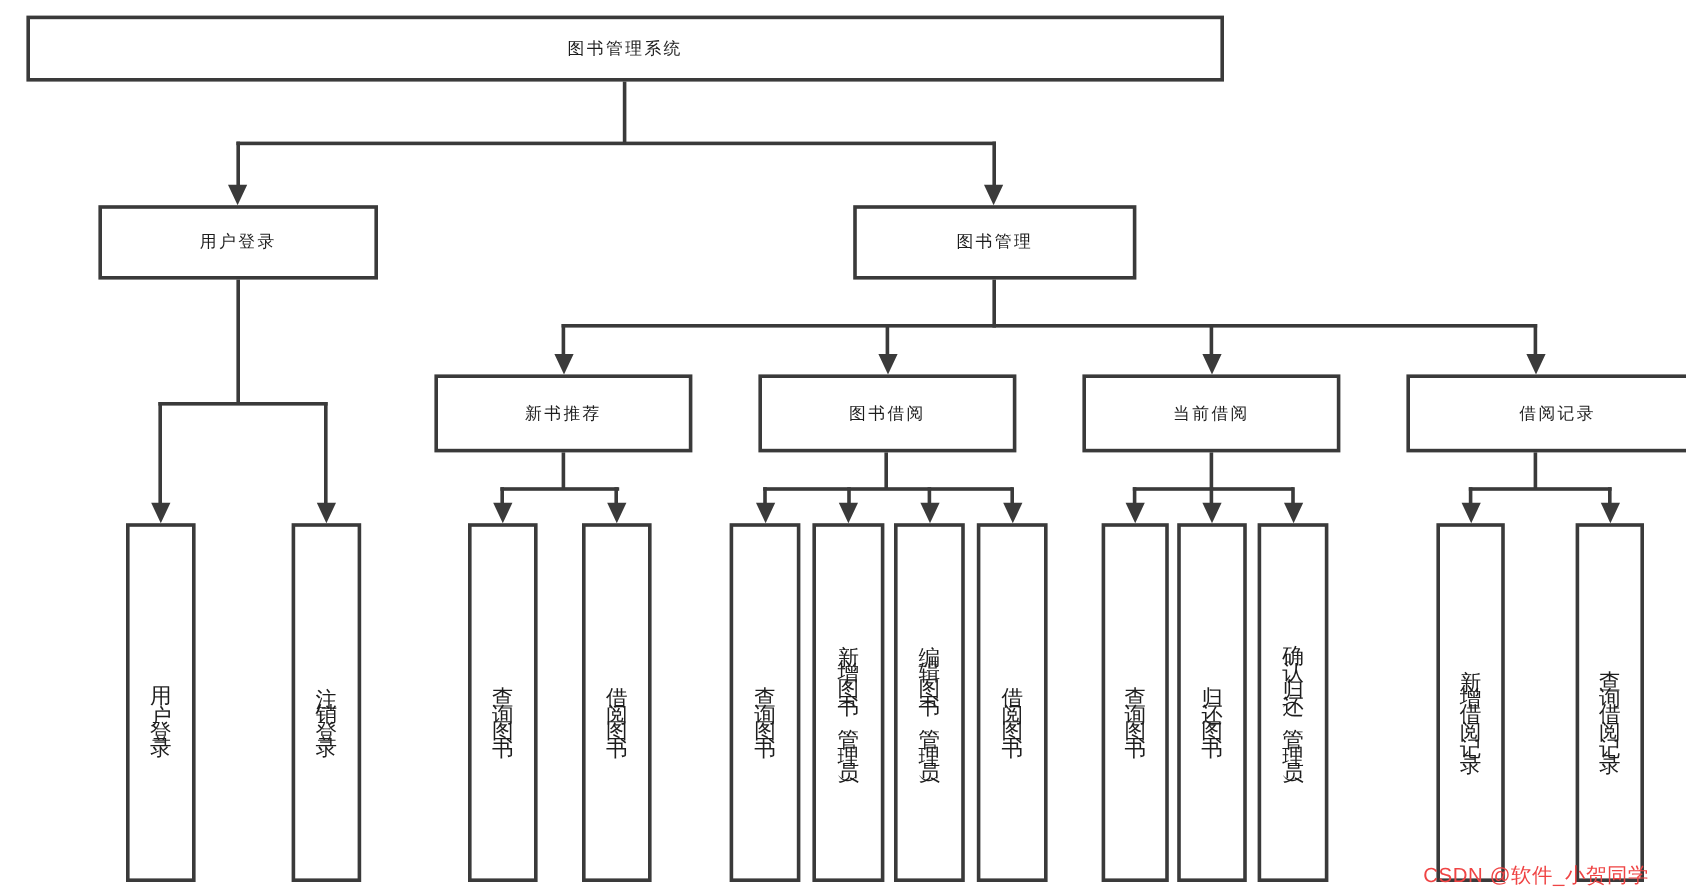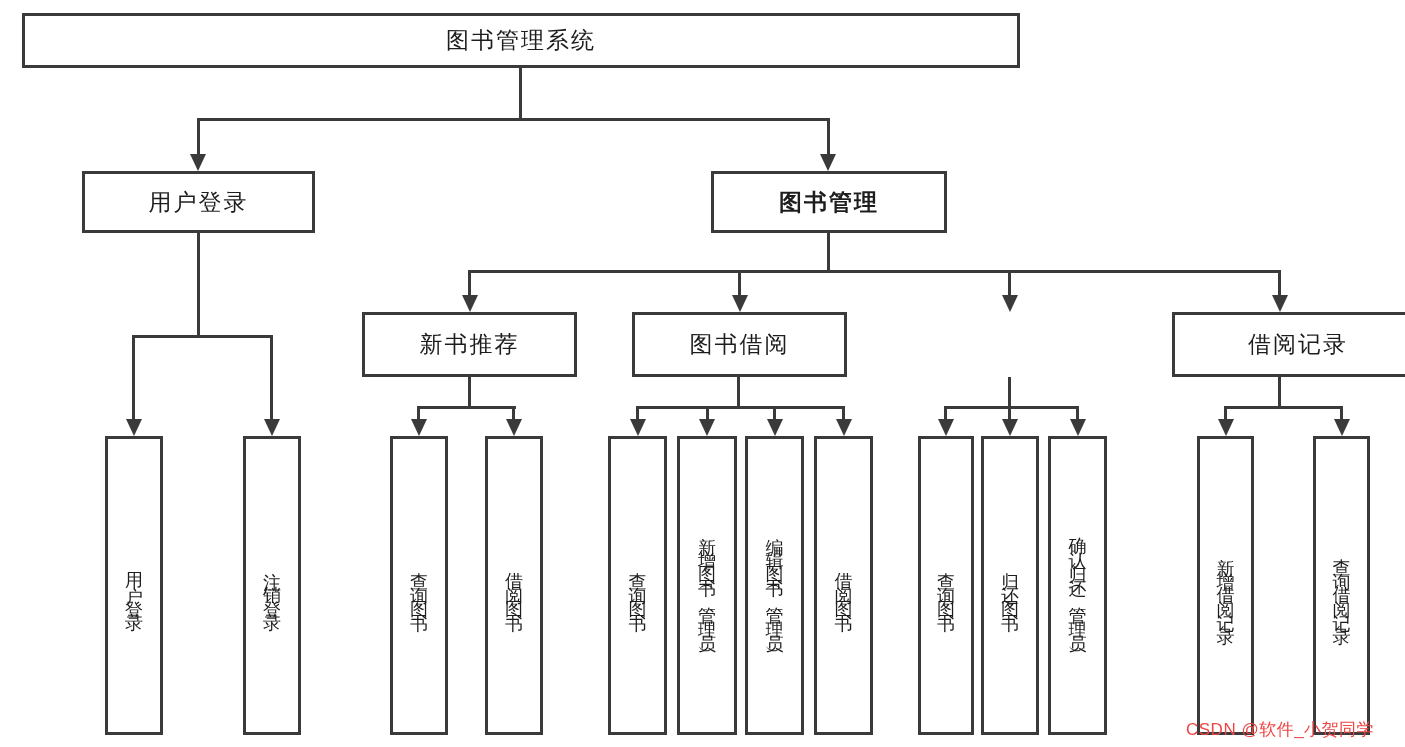--- a/index.html
+++ b/index.html
@@ -12,21 +12,21 @@
   }
   .box{
     position:absolute;
     box-sizing:border-box;
     border:3px solid #3a3a3a;
     background:#ffffff;
     display:flex;align-items:center;justify-content:center;
     color:#1d1d1d;
   }
   .hbox span{
-    font-size:23px;
+    font-size:14px;
     letter-spacing:2px;
     white-space:nowrap;
   }
   .vbox span{
     writing-mode:vertical-lr;
     text-orientation:mixed;
     font-size:18px;
     letter-spacing:14px;
     line-height:1;
     white-space:nowrap;
@@ -61,21 +61,21 @@
   <div class="vline" style="left:519px;top:68px;height:52px;"></div>
   <div class="hline" style="left:197px;top:118px;width:633px;"></div>
   <div class="vline" style="left:197px;top:118px;height:38px;"></div>
   <div class="arrow" style="left:190px;top:154px;"></div>
   <div class="vline" style="left:827px;top:118px;height:38px;"></div>
   <div class="arrow" style="left:820px;top:154px;"></div>
 
   <div class="box hbox" style="left:82px;top:171px;width:233px;height:62px;">
     <span>用户登录</span>
   </div>
-  <div class="box hbox" style="left:711px;top:171px;width:236px;height:62px;font-weight:bold;">
+  <div class="box hbox" style="left:711px;top:171px;width:236px;height:62px;">
     <span>图书管理</span>
   </div>
 
   <div class="vline" style="left:197px;top:233px;height:104px;"></div>
   <div class="hline" style="left:132px;top:335px;width:141px;"></div>
   <div class="vline" style="left:132px;top:335px;height:86px;"></div>
   <div class="arrow" style="left:126px;top:419px;"></div>
   <div class="vline" style="left:270px;top:335px;height:86px;"></div>
   <div class="arrow" style="left:264px;top:419px;"></div>
 
@@ -88,20 +88,23 @@
   <div class="vline" style="left:1008px;top:270px;height:27px;"></div>
   <div class="arrow" style="left:1002px;top:295px;"></div>
   <div class="vline" style="left:1278px;top:270px;height:27px;"></div>
   <div class="arrow" style="left:1272px;top:295px;"></div>
 
   <div class="box hbox" style="left:632px;top:312px;width:215px;height:65px;">
     <span>图书借阅</span>
   </div>
   <div class="box hbox" style="left:362px;top:312px;width:215px;height:65px;">
     <span>新书推荐</span>
+  </div>
+  <div class="box hbox" style="left:902px;top:312px;width:215px;height:65px;">
+    <span>当前借阅</span>
   </div>
   <div class="box hbox" style="left:1172px;top:312px;width:252px;height:65px;text-align:center;">
     <span>借阅记录</span>
   </div>
 
   <div class="vline" style="left:468px;top:377px;height:31px;"></div>
   <div class="hline" style="left:417px;top:406px;width:99px;"></div>
   <div class="vline" style="left:417px;top:406px;height:16px;"></div>
   <div class="arrow" style="left:411px;top:419px;"></div>
   <div class="vline" style="left:512px;top:406px;height:16px;"></div>

